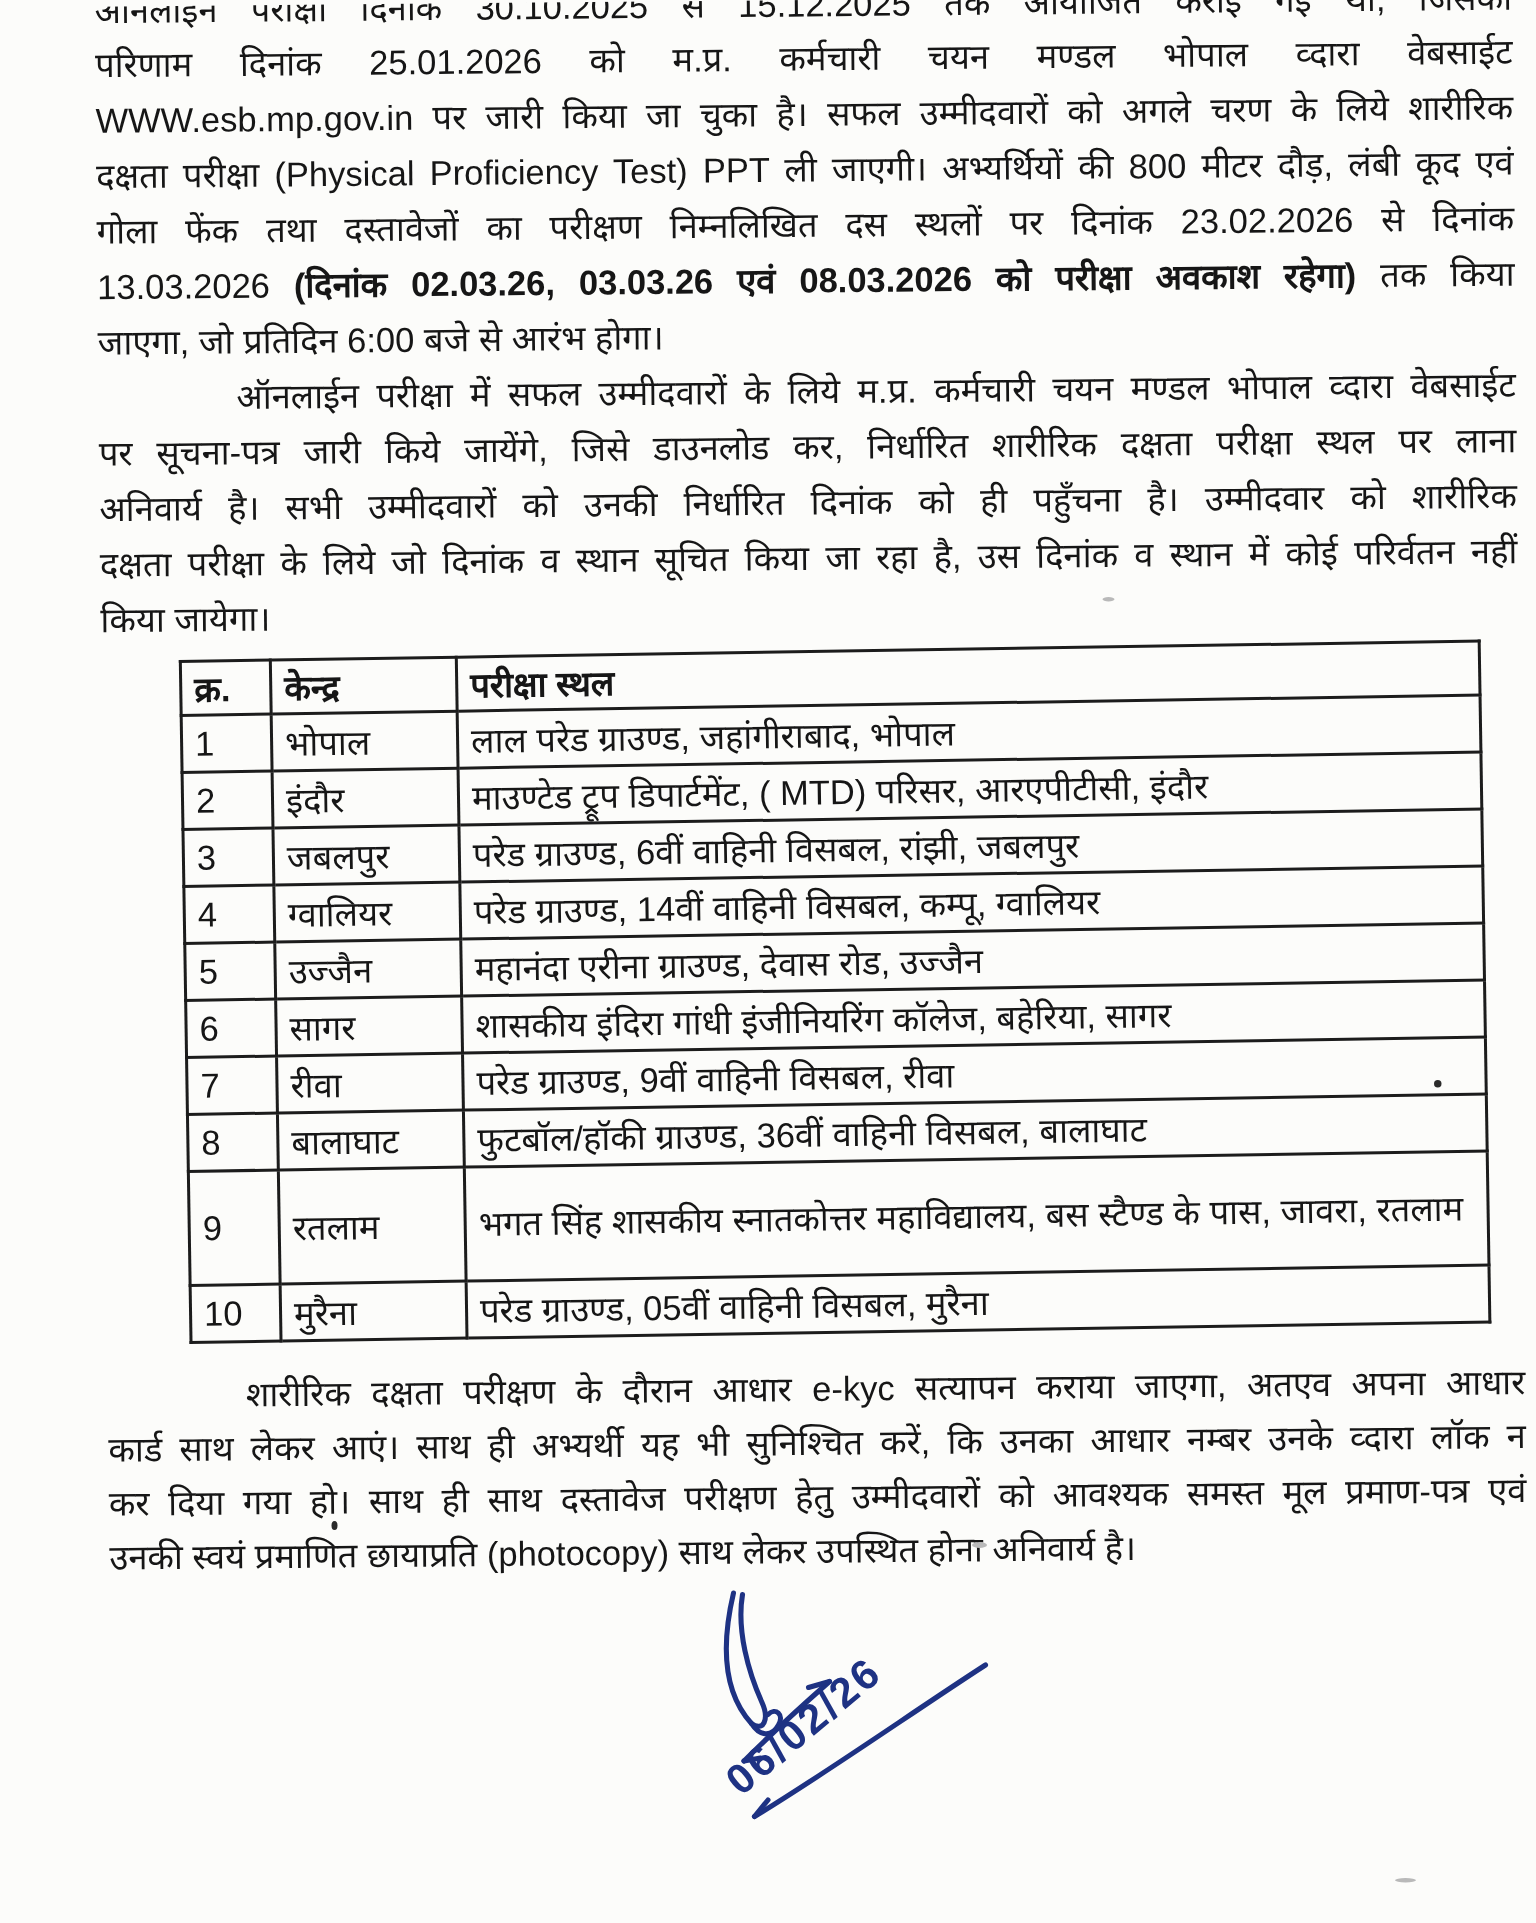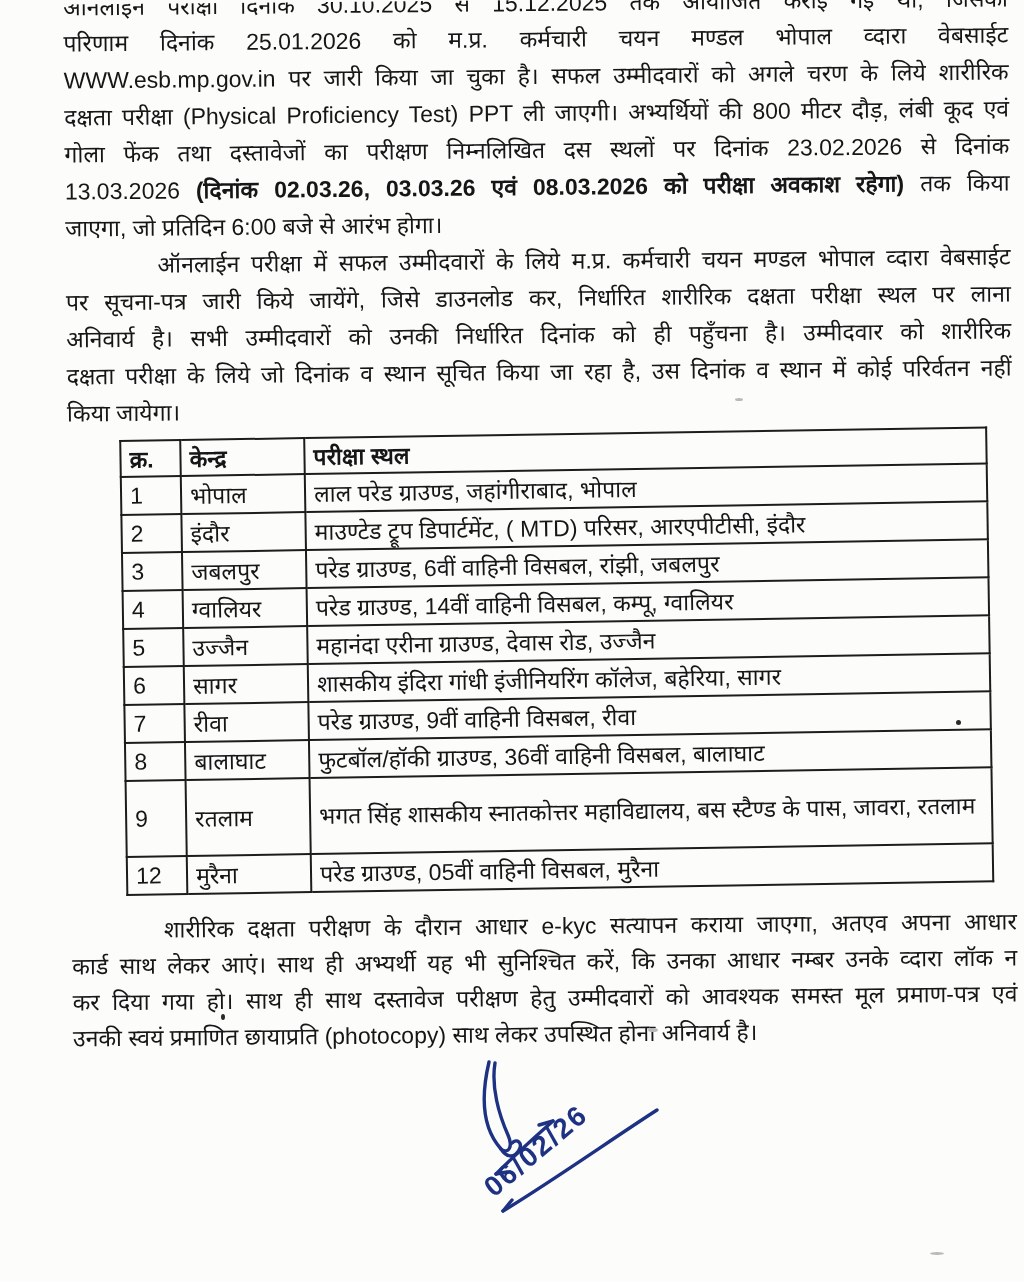--- a/index.html
+++ b/index.html
@@ -118,21 +118,21 @@
           <td class="c1">8</td>
           <td class="c2">बालाघाट</td>
           <td class="c3">फुटबॉल/हॉकी ग्राउण्ड, 36वीं वाहिनी विसबल, बालाघाट</td>
         </tr>
         <tr class="tall">
           <td class="c1">9</td>
           <td class="c2">रतलाम</td>
           <td class="c3 justcell">भगत सिंह शासकीय स्नातकोत्तर महाविद्यालय, बस स्टैण्ड के पास, जावरा, रतलाम</td>
         </tr>
         <tr>
-          <td class="c1">12</td>
+          <td class="c1">10</td>
           <td class="c2">मुरैना</td>
           <td class="c3">परेड ग्राउण्ड, 05वीं वाहिनी विसबल, मुरैना</td>
         </tr>
       </tbody>
     </table>
 
     <div class="p3">
       <div class="line just indent">शारीरिक दक्षता परीक्षण के दौरान आधार e-kyc सत्यापन कराया जाएगा, अतएव अपना आधार</div>
       <div class="line just">कार्ड साथ लेकर आएं। साथ ही अभ्यर्थी यह भी सुनिश्चित करें, कि उनका आधार नम्बर उनके व्दारा लॉक न</div>
       <div class="line just">कर दिया गया हो। साथ ही साथ दस्तावेज परीक्षण हेतु उम्मीदवारों को आवश्यक समस्त मूल प्रमाण-पत्र एवं</div>

